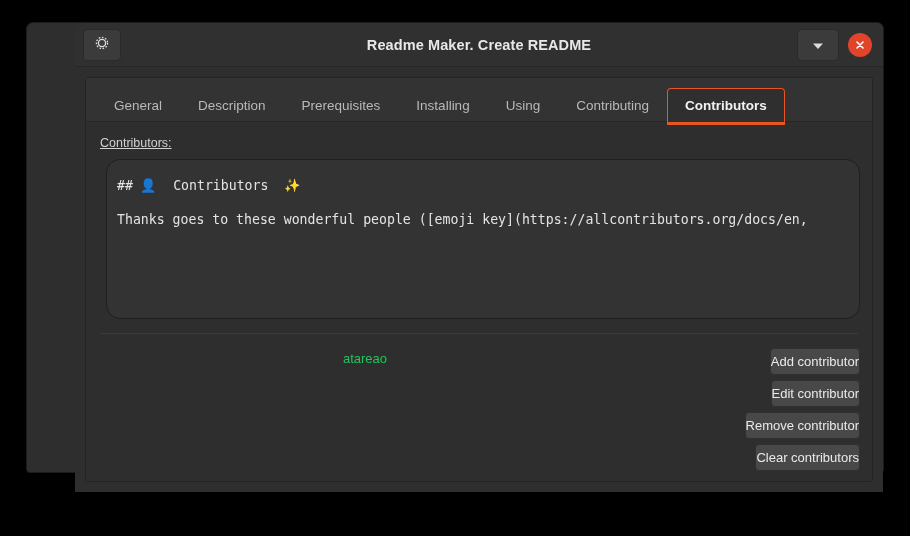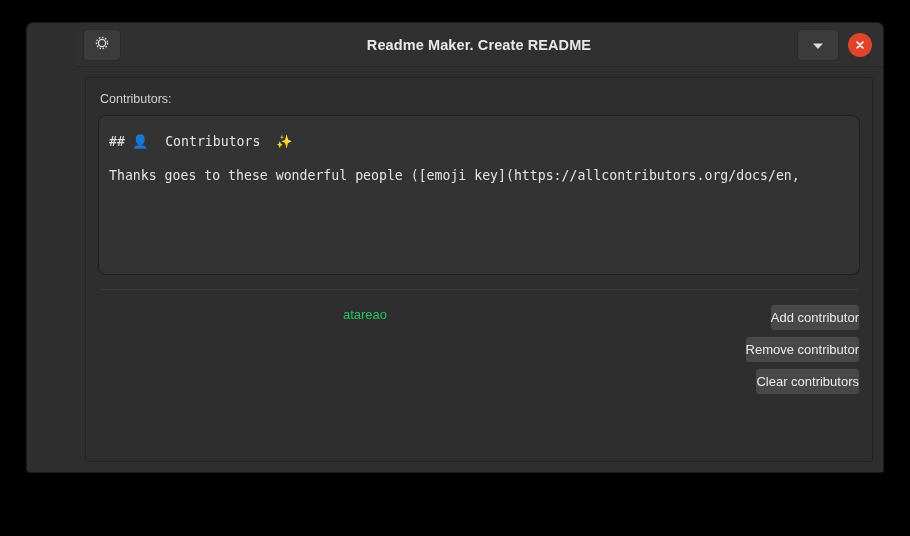--- a/index.html
+++ b/index.html
@@ -169,32 +169,34 @@
     padding: 12px 12px 10px 12px;
     box-sizing: border-box;
     display: flex;
     flex-direction: column;
   }
 
   .field-label {
     color: #d2d2d2;
     font-size: 12.5px;
     margin: 2px 0 9px 2px;
+    text-decoration: underline;
   }
 
   .textarea-box {
     flex: 0 0 160px;
     height: 160px;
     background: #333333;
     border: 1px solid #1f1f1f;
-    border-radius: 8px;
+    border-radius: 14px;
     box-sizing: border-box;
     padding: 9px 10px;
     overflow: hidden;
     position: relative;
+    margin-left: 8px;
   }
 
   .ta-line {
     font-family: "DejaVu Sans Mono", "Liberation Mono", monospace;
     font-size: 13.2px;
     line-height: 34px;
     color: #e4e4e4;
     white-space: pre;
     overflow: hidden;
   }
@@ -292,40 +294,50 @@
           <svg width="12" height="12" viewBox="0 0 12 12" aria-hidden="true">
             <path d="M3,3 L9,9 M9,3 L3,9" stroke="#ffffff" stroke-width="1.6" stroke-linecap="round"></path>
           </svg>
         </span>
       </div>
     </div>
 
     <div class="client">
       <div class="notebook">
 
+        <div class="tabbar">
+          <div class="tab">General</div>
+          <div class="tab">Description</div>
+          <div class="tab">Prerequisites</div>
+          <div class="tab">Installing</div>
+          <div class="tab">Using</div>
+          <div class="tab">Contributing</div>
+          <div class="tab active">Contributors</div>
+        </div>
 
         <div class="tabpage">
 
           <div class="field-label">Contributors:</div>
 
           <div class="textarea-box">
             <div class="ta-line"><span>## </span><span class="emoji-person">👤</span><span>  Contributors  </span><span class="emoji-sparkle">✨</span></div>
             <div class="ta-line">Thanks goes to these wonderful people ([emoji key](https://allcontributors.org/docs/en,</div>
           </div>
 
           <div class="separator"></div>
 
           <div class="bottom-area">
 
             <div class="list-pane">
               <div class="list-item">atareao</div>
             </div>
 
             <div class="button-pane">
               <button class="action-btn">Add contributor</button>
+              <button class="action-btn">Edit contributor</button>
               <button class="action-btn">Remove contributor</button>
               <button class="action-btn">Clear contributors</button>
             </div>
 
           </div>
         </div>
       </div>
     </div>
   </div>
 </div>

